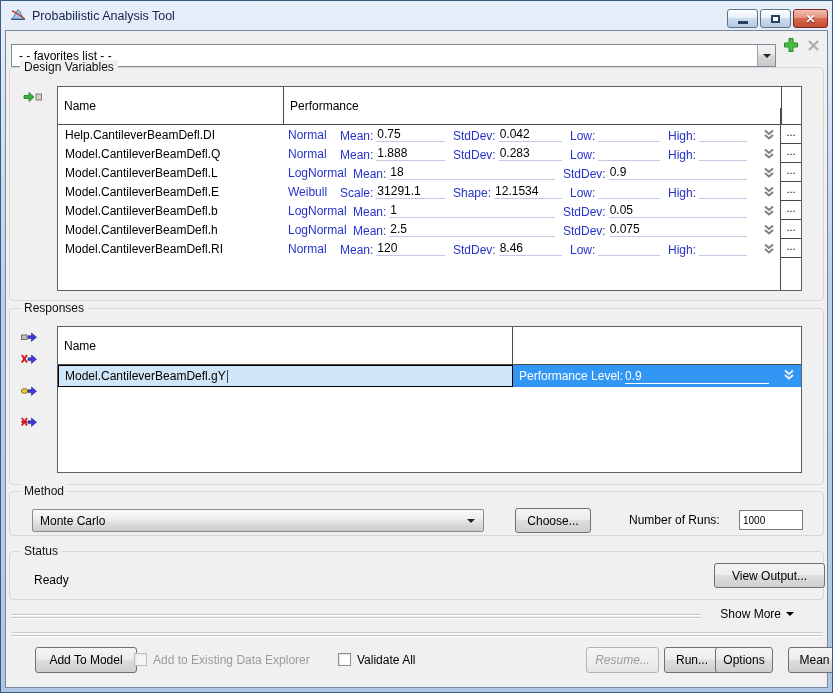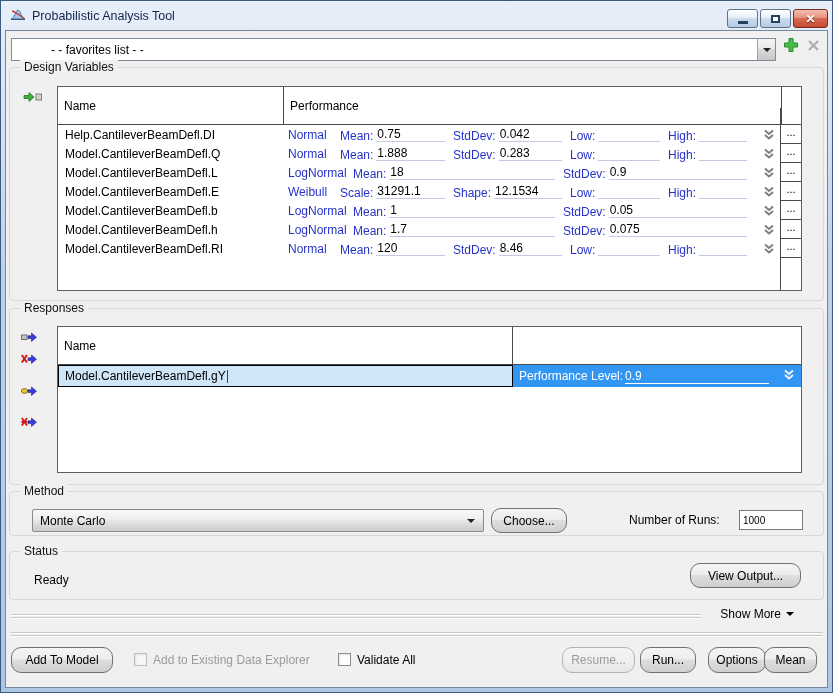--- a/index.html
+++ b/index.html
@@ -20,21 +20,21 @@
   .wbtn .min-glyph{width:10px;height:3px;background:#26415F;margin-top:7px;}
   .wbtn .max-glyph{width:9px;height:8px;border:2px solid #26415F;background:#fff;}
   .wbtn.close{width:35px;border-color:#7E2819;
     background:linear-gradient(#F3BFB2,#E6927F 45%,#D96A52 50%,#C34A33);}
   .wbtn.close .x-glyph{color:#fff;font-weight:bold;font-size:12px;text-shadow:0 1px 1px #6E1E10;line-height:1;}
 
   
   .client{position:absolute;left:4px;top:29px;right:4px;bottom:4px;background:#F0F0F0;border:1px solid #75879E;}
 
   
-  .fav-combo{position:absolute;left:5px;top:7px;width:765px;height:23px;border:1px solid #7E8C9A;background:#fff;display:flex;align-items:center;padding-left:32px;}
+  .fav-combo{position:absolute;left:5px;top:13px;width:765px;height:23px;border:1px solid #7E8C9A;background:#fff;display:flex;align-items:center;}
   .fav-text{flex:1;padding-left:7px;}
   .fav-btn{width:18px;height:100%;border-left:1px solid #9AA5B1;
     background:linear-gradient(#F4F4F4,#E9E9E9 45%,#D8D8D8 50%,#C8C8C8);
     display:flex;align-items:center;justify-content:center;}
   .tri{width:0;height:0;border-left:4px solid transparent;border-right:4px solid transparent;border-top:4px solid #222;}
   .fav-add{position:absolute;left:775px;top:4px;width:19px;height:19px;display:flex;align-items:center;justify-content:center;}
   .fav-del{position:absolute;left:799px;top:6px;width:16px;height:16px;display:flex;align-items:center;justify-content:center;}
 
   
   .group{position:absolute;border:1px solid #D7D7D7;border-radius:4px;}
@@ -80,44 +80,44 @@
 
   
   .tool-icon{position:absolute;width:20px;height:14px;}
   .dv-icon{left:13px;top:23px;}
   .ri-0{left:11px;top:22px;} .ri-1{left:11px;top:44px;} .ri-2{left:11px;top:76px;} .ri-3{left:11px;top:107px;}
 
   
   .method-combo{position:absolute;left:22px;top:17px;width:452px;height:23px;border:1px solid #8A8A8A;border-radius:2px;
     background:linear-gradient(#F8F8F8,#EFEFEF 40%,#E0E0E0 60%,#CCCCCC);display:flex;align-items:center;padding:0 8px 0 7px;}
   .method-combo .tri{margin-left:auto;}
-  .btn{border:1px solid #707070;border-radius:10px;color:#000;display:flex;align-items:center;justify-content:center;
-    background:linear-gradient(#F4F4F4,#EDEDED 45%,#DEDEDE 50%,#CFCFCF);}
-  .btn.disabled{color:#9C9C9C;border-color:#B0B4B8;background:linear-gradient(#F5F5F5,#EFEFEF 50%,#E6E6E6);}
+  .btn{border:1px solid #707070;border-radius:3px;color:#000;display:flex;align-items:center;justify-content:center;
+    background:linear-gradient(#F4F4F4,#EDEDED 45%,#DEDEDE 50%,#CFCFCF);margin-left:24px;}
+  .btn.disabled{color:#9C9C9C;border-color:#B0B4B8;background:linear-gradient(#F5F5F5,#EFEFEF 50%,#E6E6E6);font-style:italic;}
   .choose-btn{position:absolute;left:481px;top:16px;width:76px;height:25px;}
   .runs-label{position:absolute;left:619px;top:21px;}
   .runs-input{position:absolute;left:729px;top:18px;width:64px;height:20px;border:1px solid #7A7A7A;background:#fff;
     font-family:"Liberation Sans",sans-serif;font-size:10px;padding:0 3px;}
   .status-text{position:absolute;left:24px;top:21px;}
   .viewout-btn{position:absolute;left:680px;top:11px;width:111px;height:25px;}
 
   
   .groove{height:1px;background:#C9C9C9;box-shadow:0 1px 0 #FFFFFF;}
   .sep-short{position:absolute;left:5px;top:583px;width:690px;}
   .sep-full{position:absolute;left:5px;top:601px;width:812px;}
   .groove + .groove{margin-top:2px;}
   .showmore{position:absolute;right:33px;top:576px;display:flex;align-items:center;gap:5px;}
   .showmore .tri{border-top-color:#000;}
 
   
   .f-btn{position:absolute;top:616px;height:26px;}
   .add-model{left:5px;width:102px;}
   .resume{left:556px;width:73px;}
   .run{left:634px;width:56px;}
-  .options{left:702px;width:58px;}
+  .options{left:685px;width:58px;}
   .help{left:758px;width:53px;}
   .cbx{position:absolute;top:622px;width:13px;height:13px;border:1px solid #8E8E8E;background:#fff;box-shadow:inset 1px 1px 2px #DDE3E8;}
   .cbx.disabled{border-color:#BDBDBD;background:#F6F6F6;}
   .cb1{left:128px;} .cb2{left:332px;}
   .cb-label{position:absolute;top:622px;white-space:nowrap;}
   .cb1-label{left:147px;color:#9B9B9B;}
   .cb2-label{left:351px;color:#000;}
 </style>
 </head>
 <body>
@@ -298,21 +298,21 @@
                   </svg></span>
               </div>
               <div class="dv-dots">...</div>
             </div>
             <div class="dv-row f2">
               <div class="dv-name">Model.CantileverBeamDefl.h</div>
               <div class="dv-dist">
                 <span class="dname">LogNormal</span>
                 <span class="field fi0">
                   <span class="flabel">Mean:</span>
-                  <span class="fval">1.7</span>
+                  <span class="fval">2.5</span>
                 </span>
                 <span class="field fi1">
                   <span class="flabel">StdDev:</span>
                   <span class="fval">0.075</span>
                 </span>
                 <span class="chev"><svg width="14" height="11" viewBox="0 0 13 11">
                     <path d="M2.5 1.5 L6.5 5 L10.5 1.5"></path>
                     <path d="M2.5 6 L6.5 9.5 L10.5 6"></path>
                   </svg></span>
               </div>

